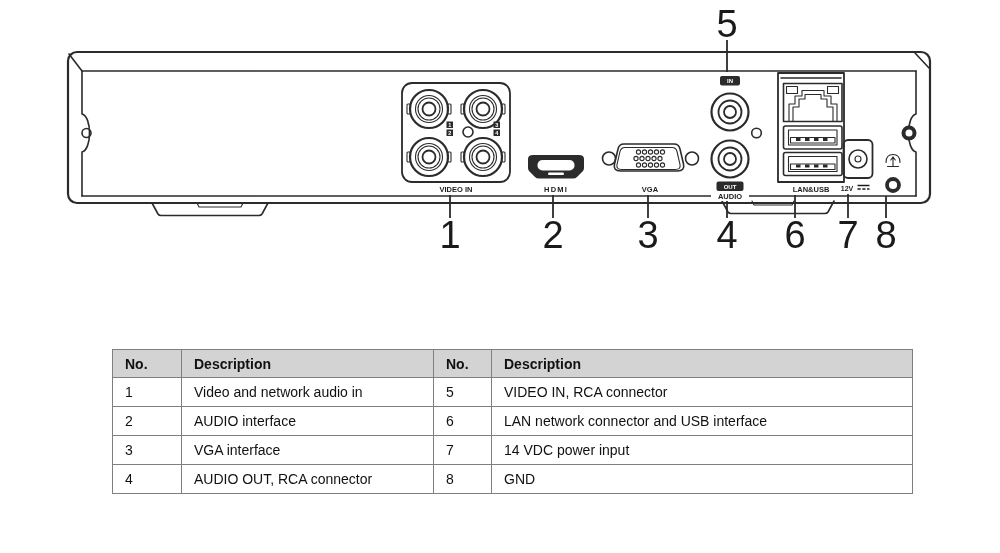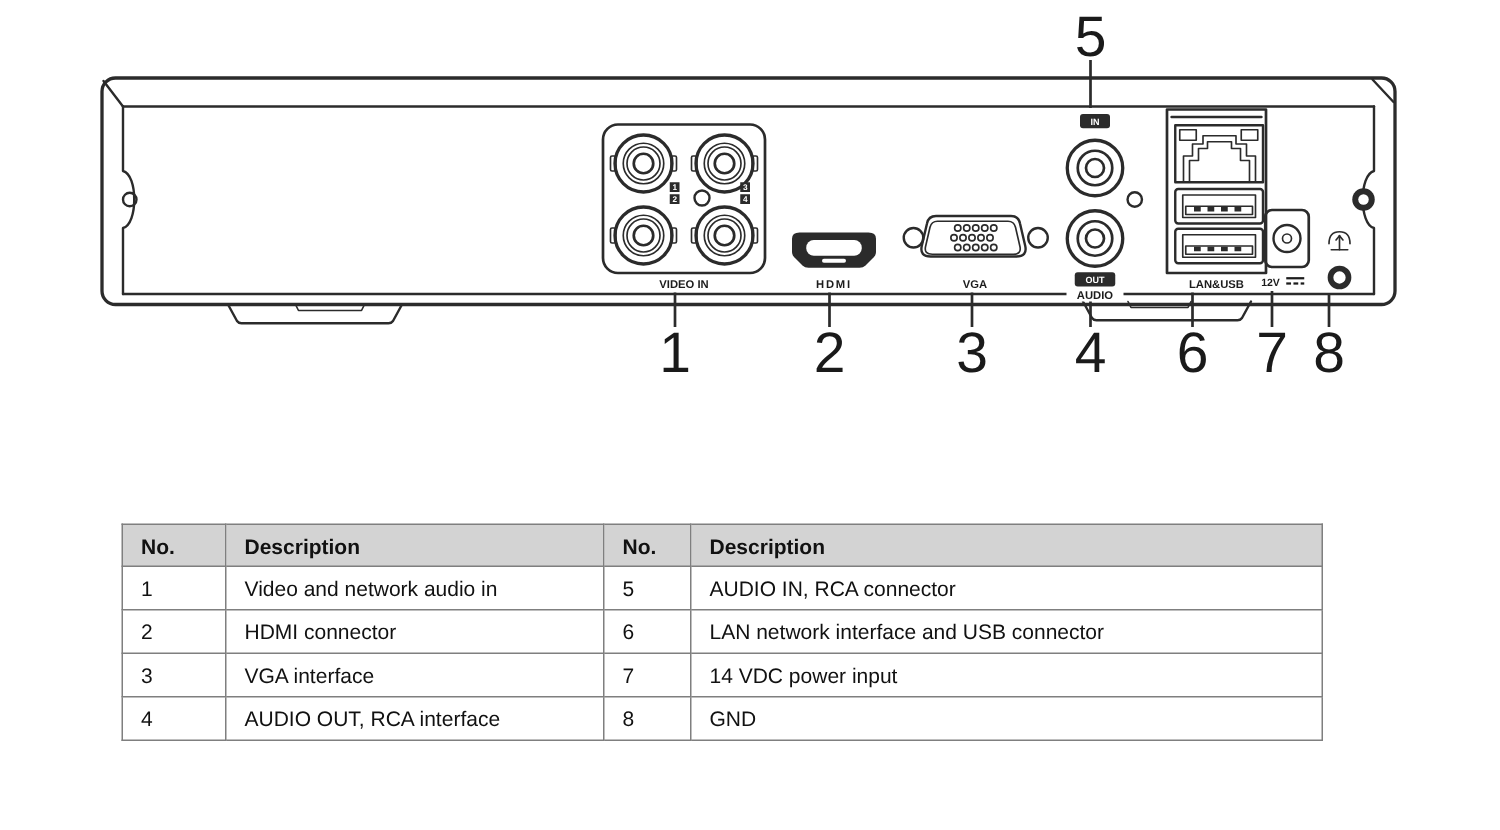--- a/index.html
+++ b/index.html
@@ -19,21 +19,21 @@
   .w18{stroke-width:1.8;}
   .thin{stroke-width:1.1;}
   .fillb{fill:var(--line);stroke:none;}
   .lbl{font:bold 7.5px "Liberation Sans",sans-serif;fill:#1c1c1c;text-anchor:middle;}
   .badge-txt{font:bold 6px "Liberation Sans",sans-serif;fill:#fff;text-anchor:middle;}
   .chan-txt{font:bold 5.5px "Liberation Sans",sans-serif;fill:#fff;text-anchor:middle;}
   .callout{font:38px "Liberation Sans",sans-serif;fill:#1a1a1a;text-anchor:middle;}
   .leader{stroke:#2b2b2b;stroke-width:1.8;fill:none;}
   
   #desc-table{
-    position:absolute;left:81px;top:349px;width:800px;
+    position:absolute;left:112px;top:349px;width:800px;
     border-collapse:collapse;table-layout:fixed;padding-left:28px;
   }
   #desc-table th,#desc-table td{
     border:1px solid var(--table-border);
     font-size:14px;color:#111;text-align:left;
     padding:0 4px 0 12px;vertical-align:middle;
     white-space:nowrap;overflow:hidden;
   }
   #desc-table th{background:var(--header-bg);font-weight:bold;height:27px;}
   #desc-table td{height:28px;font-weight:normal;}
@@ -264,34 +264,34 @@
       <th>Description</th>
       <th>No.</th>
       <th>Description</th>
     </tr>
   </thead>
   <tbody>
     <tr>
       <td>1</td>
       <td>Video and network audio in</td>
       <td>5</td>
-      <td>AUDIO IN, RCA connector</td>
+      <td>VIDEO IN, RCA connector</td>
     </tr>
     <tr>
       <td>2</td>
-      <td>HDMI connector</td>
+      <td>AUDIO interface</td>
       <td>6</td>
-      <td>LAN network interface and USB connector</td>
+      <td>LAN network connector and USB interface</td>
     </tr>
     <tr>
       <td>3</td>
       <td>VGA interface</td>
       <td>7</td>
       <td>14 VDC power input</td>
     </tr>
     <tr>
       <td>4</td>
-      <td>AUDIO OUT, RCA interface</td>
+      <td>AUDIO OUT, RCA connector</td>
       <td>8</td>
       <td>GND</td>
     </tr>
   </tbody>
 </table>
 
 </body></html>

